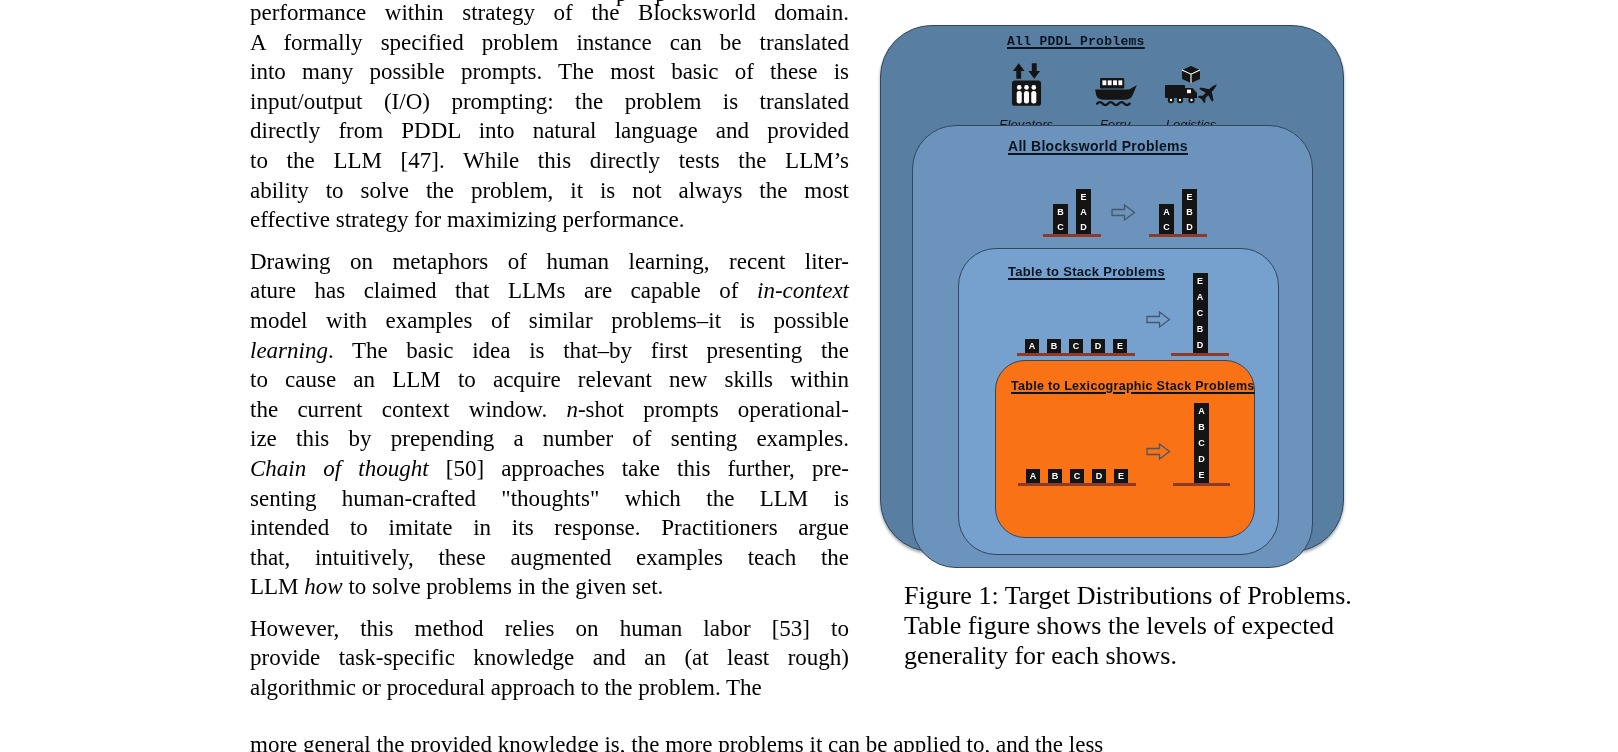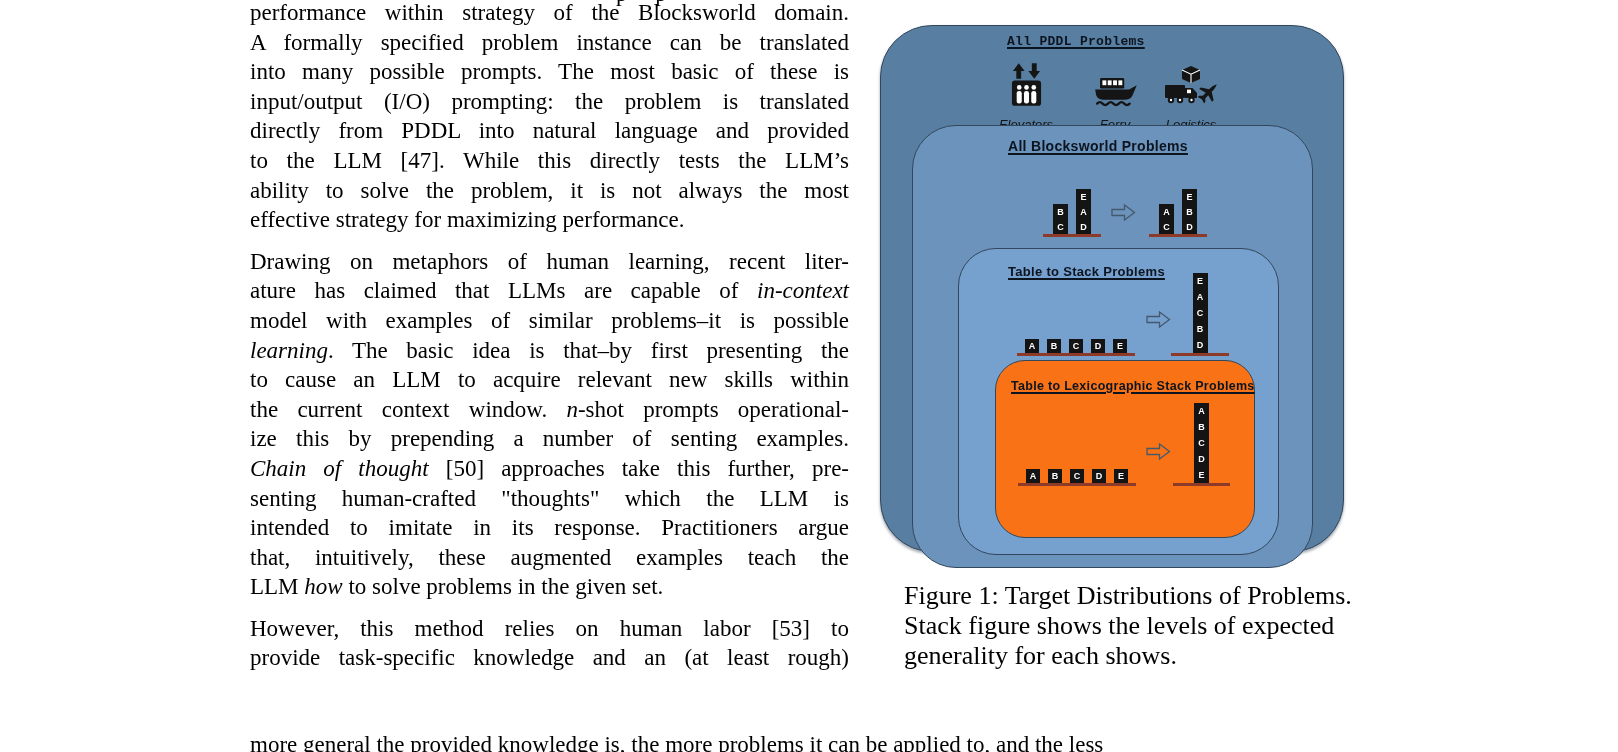--- a/index.html
+++ b/index.html
@@ -96,20 +96,21 @@
         <div class="line"><span>ize this by prepending a number of senting examples.</span></div>
         <div class="line"><span class="it">Chain of thought</span><span> [50] approaches take this further, pre-</span></div>
         <div class="line"><span>senting human-crafted "thoughts" which the LLM is</span></div>
         <div class="line"><span>intended to imitate in its response. Practitioners argue</span></div>
         <div class="line"><span>that, intuitively, these augmented examples teach the</span></div>
         <div class="line last"><span>LLM </span><span class="it">how</span><span> to solve problems in the given set.</span></div>
       </div>
       <div class="para">
         <div class="line"><span>However, this method relies on human labor [53] to</span></div>
         <div class="line"><span>provide task-specific knowledge and an (at least rough)</span></div>
+        <div class="line last"><span>algorithmic or procedural approach to the problem. The</span></div>
       </div>
     </div>
 
   <div class="figure">
 
     <div class="fig-box box1" style="background: rgb(88, 127, 162);">
       <div class="fig-title t1">All PDDL Problems</div>
 
       <div class="icon-item ic-elevators">
         <div class="holder">
@@ -246,19 +247,19 @@
             <div class="bcell">D</div>
             <div class="bcell">E</div>
           </div>
         </div>
     </div>
 
   </div>
 
   <div class="caption">
     <div>Figure 1: Target Distributions of Problems.</div>
-    <div>Stack figure shows the levels of expected</div>
+    <div>Table figure shows the levels of expected</div>
     <div>generality for each shows.</div>
   </div>
 
   <div class="overflow-line">more general the provided knowledge is, the more problems it can be applied to, and the less</div>
 
 </div>
 
 </body></html>

